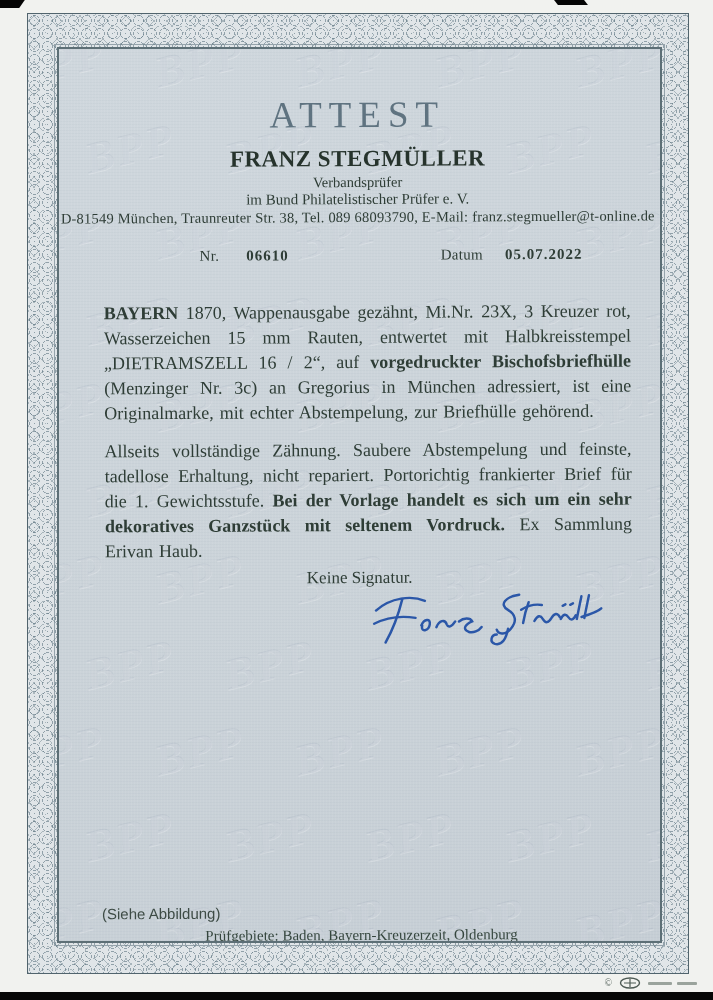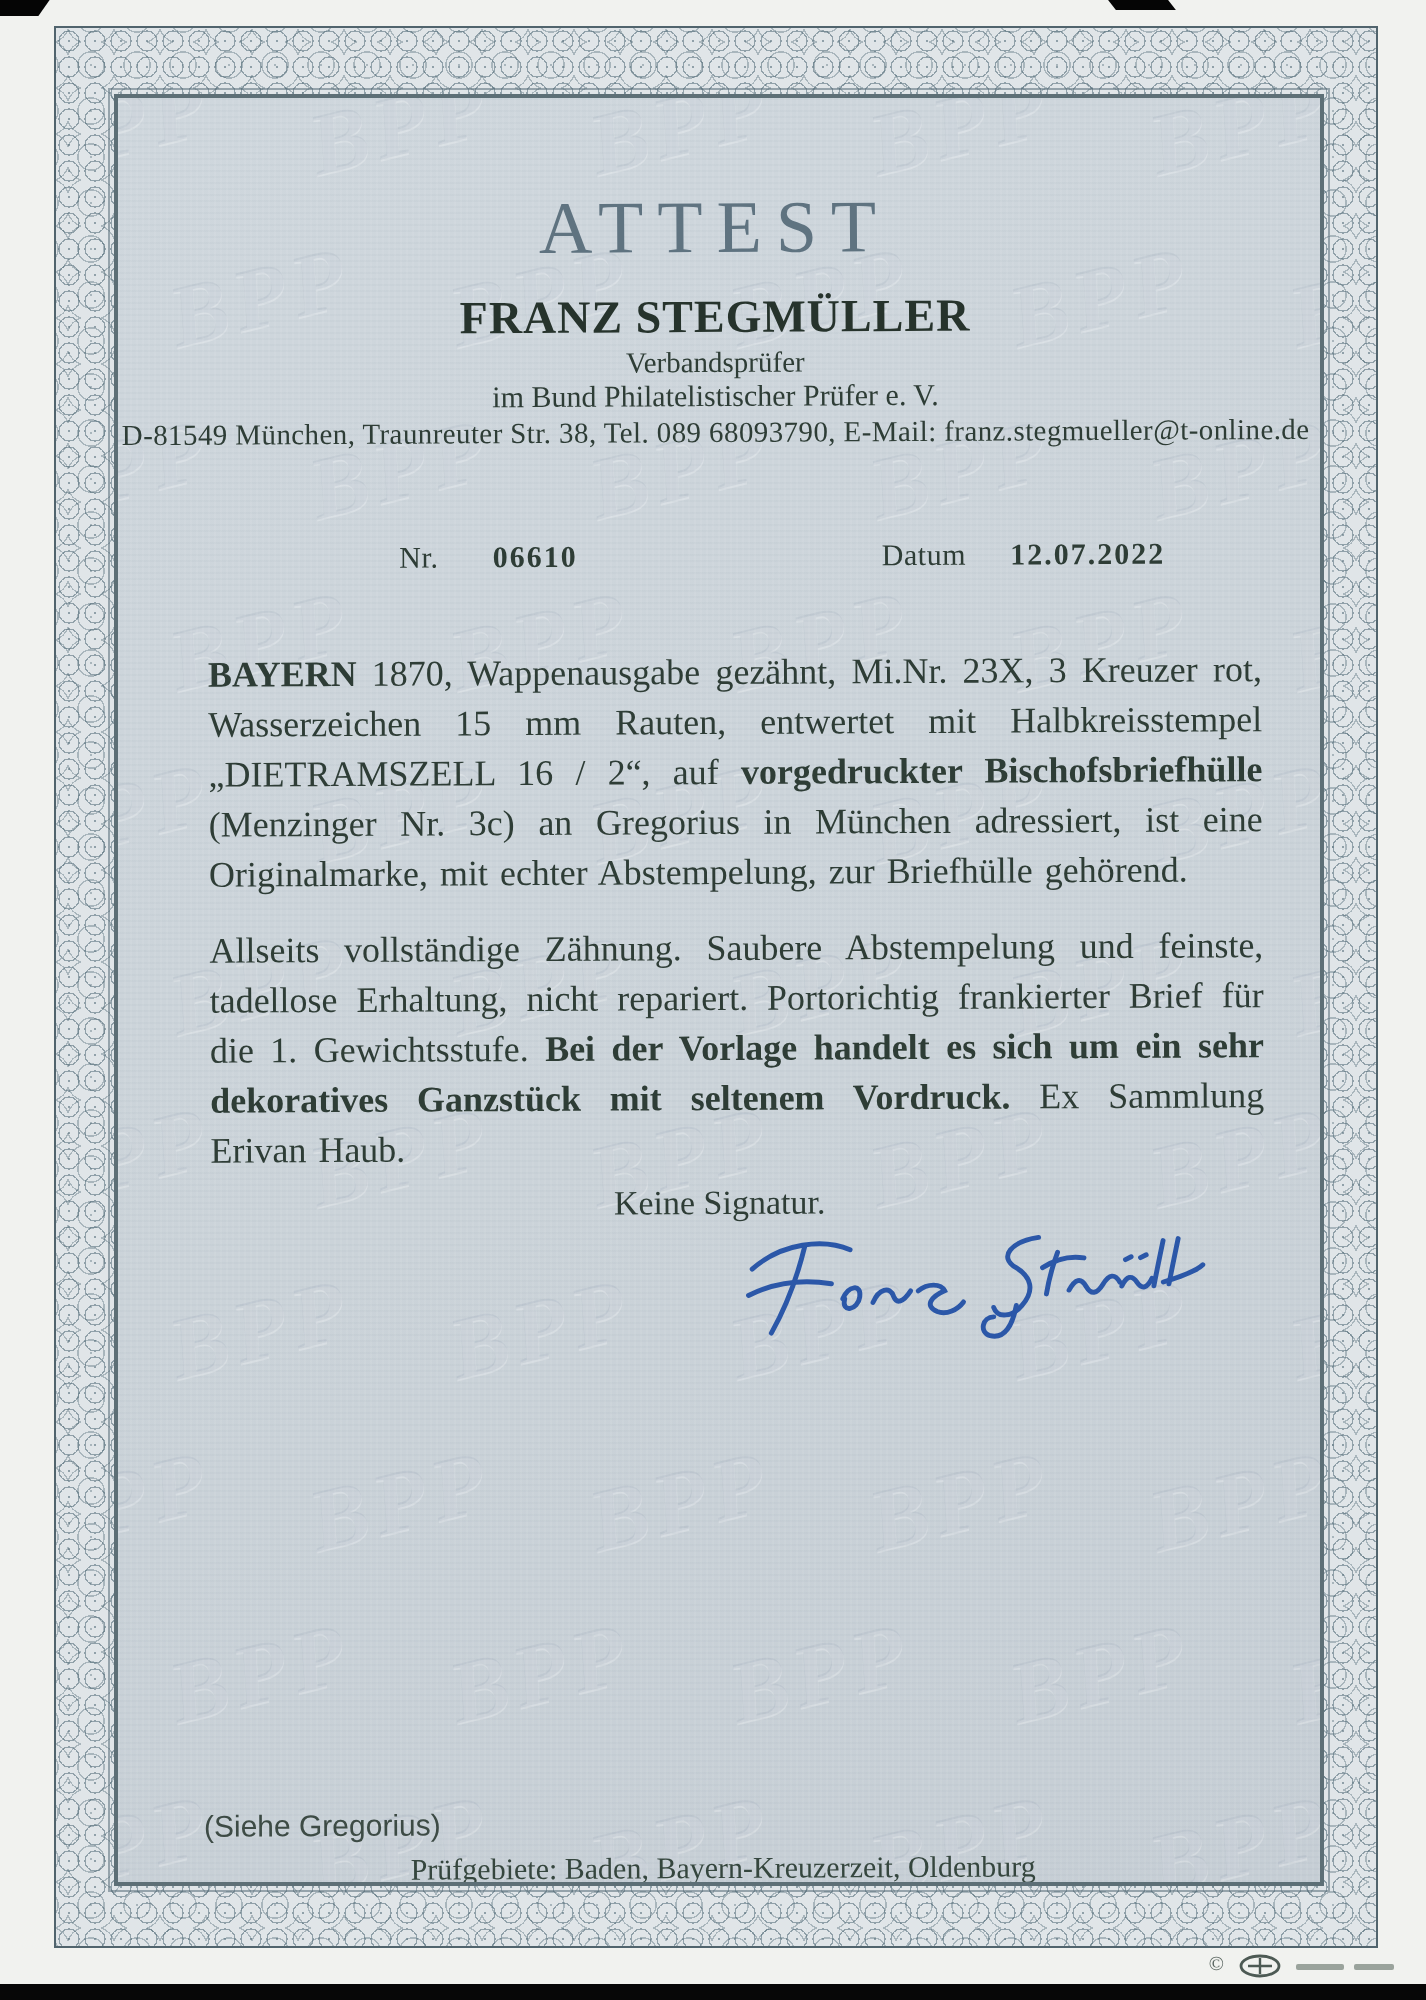--- a/index.html
+++ b/index.html
@@ -42,21 +42,21 @@
 
   .title{margin:44px 0 0 0;text-align:center;font-size:37px;font-weight:normal;
          letter-spacing:7px;color:var(--title-ink,#5f7380);}
   .name{margin:10px 0 0 0;text-align:center;font-size:23px;font-weight:bold;
         letter-spacing:.5px;color:#26332c;}
   .role{margin:2px 0 0 0;text-align:center;font-size:14.5px;}
   .assoc{margin:0;text-align:center;font-size:15px;}
   .contact{margin:1px 0 0 0;text-align:center;font-size:14.5px;letter-spacing:.2px;}
 
   .nr-row{display:flex;align-items:baseline;margin-top:21px;font-size:15px;}
-  .nr-row .lab{letter-spacing:.3px;margin-top:24px;}
+  .nr-row .lab{letter-spacing:.3px;}
   .nr-row .val{font-weight:bold;letter-spacing:1px;}
   .lab-nr{margin-left:142px;}
   .val-nr{margin-left:27px;}
   .lab-dat{margin-left:152px;}
   .val-dat{margin-left:22px;}
 
   .para{margin:36px 28px 0 46px;text-align:justify;font-size:18px;line-height:25px;
         word-spacing:1.5px;}
   .para.second{margin-top:13px;}
   .para .b{font-weight:bold;}
@@ -153,21 +153,21 @@
       <h1 class="title">ATTEST</h1>
       <div class="name">FRANZ STEGMÜLLER</div>
       <div class="role">Verbandsprüfer</div>
       <div class="assoc">im Bund Philatelistischer Prüfer e. V.</div>
       <div class="contact">D-81549 München, Traunreuter Str. 38, Tel. 089 68093790, E-Mail: franz.stegmueller@t-online.de</div>
 
       <div class="nr-row">
         <span class="lab lab-nr">Nr.</span>
         <span class="val val-nr">06610</span>
         <span class="lab lab-dat">Datum</span>
-        <span class="val val-dat">12.07.2022</span>
+        <span class="val val-dat">05.07.2022</span>
       </div>
 
       <p class="para"><span class="b">BAYERN</span><span> 1870, Wappenausgabe gezähnt, Mi.Nr. 23X, 3 Kreuzer rot, Wasserzeichen 15 mm Rauten, entwertet mit Halbkreisstempel „DIETRAMSZELL 16 / 2“, auf </span><span class="b">vorgedruckter Bischofsbriefhülle</span><span> (Menzinger Nr. 3c) an Gregorius in München adressiert, ist eine Originalmarke, mit echter Abstempelung, zur Briefhülle gehörend.</span></p>
       <p class="para second"><span>Allseits vollständige Zähnung. Saubere Abstempelung und feinste, tadellose Erhaltung, nicht repariert. Portorichtig frankierter Brief für die 1. Gewichtsstufe. </span><span class="b">Bei der Vorlage handelt es sich um ein sehr dekoratives Ganzstück mit seltenem Vordruck.</span><span> Ex Sammlung Erivan Haub.</span></p>
 
       <div class="sig-note">Keine Signatur.</div>
 
       <svg class="signature" viewBox="0 0 250 70" aria-label="Franz Stegmüller">
         <g fill="none" stroke="#2b57a8" stroke-width="2.6" stroke-linecap="round">
           <path d="M10 24 C 26 10, 48 8, 62 14"></path>
@@ -183,21 +183,21 @@
           <path d="M178 36 q 5 -9 9 -2 t 9 -1 t 9 -1"></path>
           <path d="M206 34 q 4 -8 8 -2 t 8 -2"></path>
           <path d="M208 20 l 3 -1.5"></path>
           <path d="M216 19 l 3 -1.5"></path>
           <path d="M228 10 q -3 14 -5 24"></path>
           <path d="M236 9 q -3 14 -5 24"></path>
           <path d="M228 32 C 238 29, 246 26, 249 23"></path>
         </g>
       </svg>
 
-      <div class="see-note">(Siehe Gregorius)</div>
+      <div class="see-note">(Siehe Abbildung)</div>
       <div class="areas">Prüfgebiete: Baden, Bayern-Kreuzerzeit, Oldenburg</div>
 
     </div>
   </div>
 
   <div class="printer-mark">
     <span class="copy">©</span>
     <svg width="22" height="12" viewBox="0 0 22 12">
       <ellipse cx="11" cy="6" rx="9.5" ry="5" fill="none" stroke="#4d5a54" stroke-width="1.4"></ellipse>
       <path d="M5 6 h12 M11 2 v8" fill="none" stroke="#4d5a54" stroke-width="1.2"></path>

